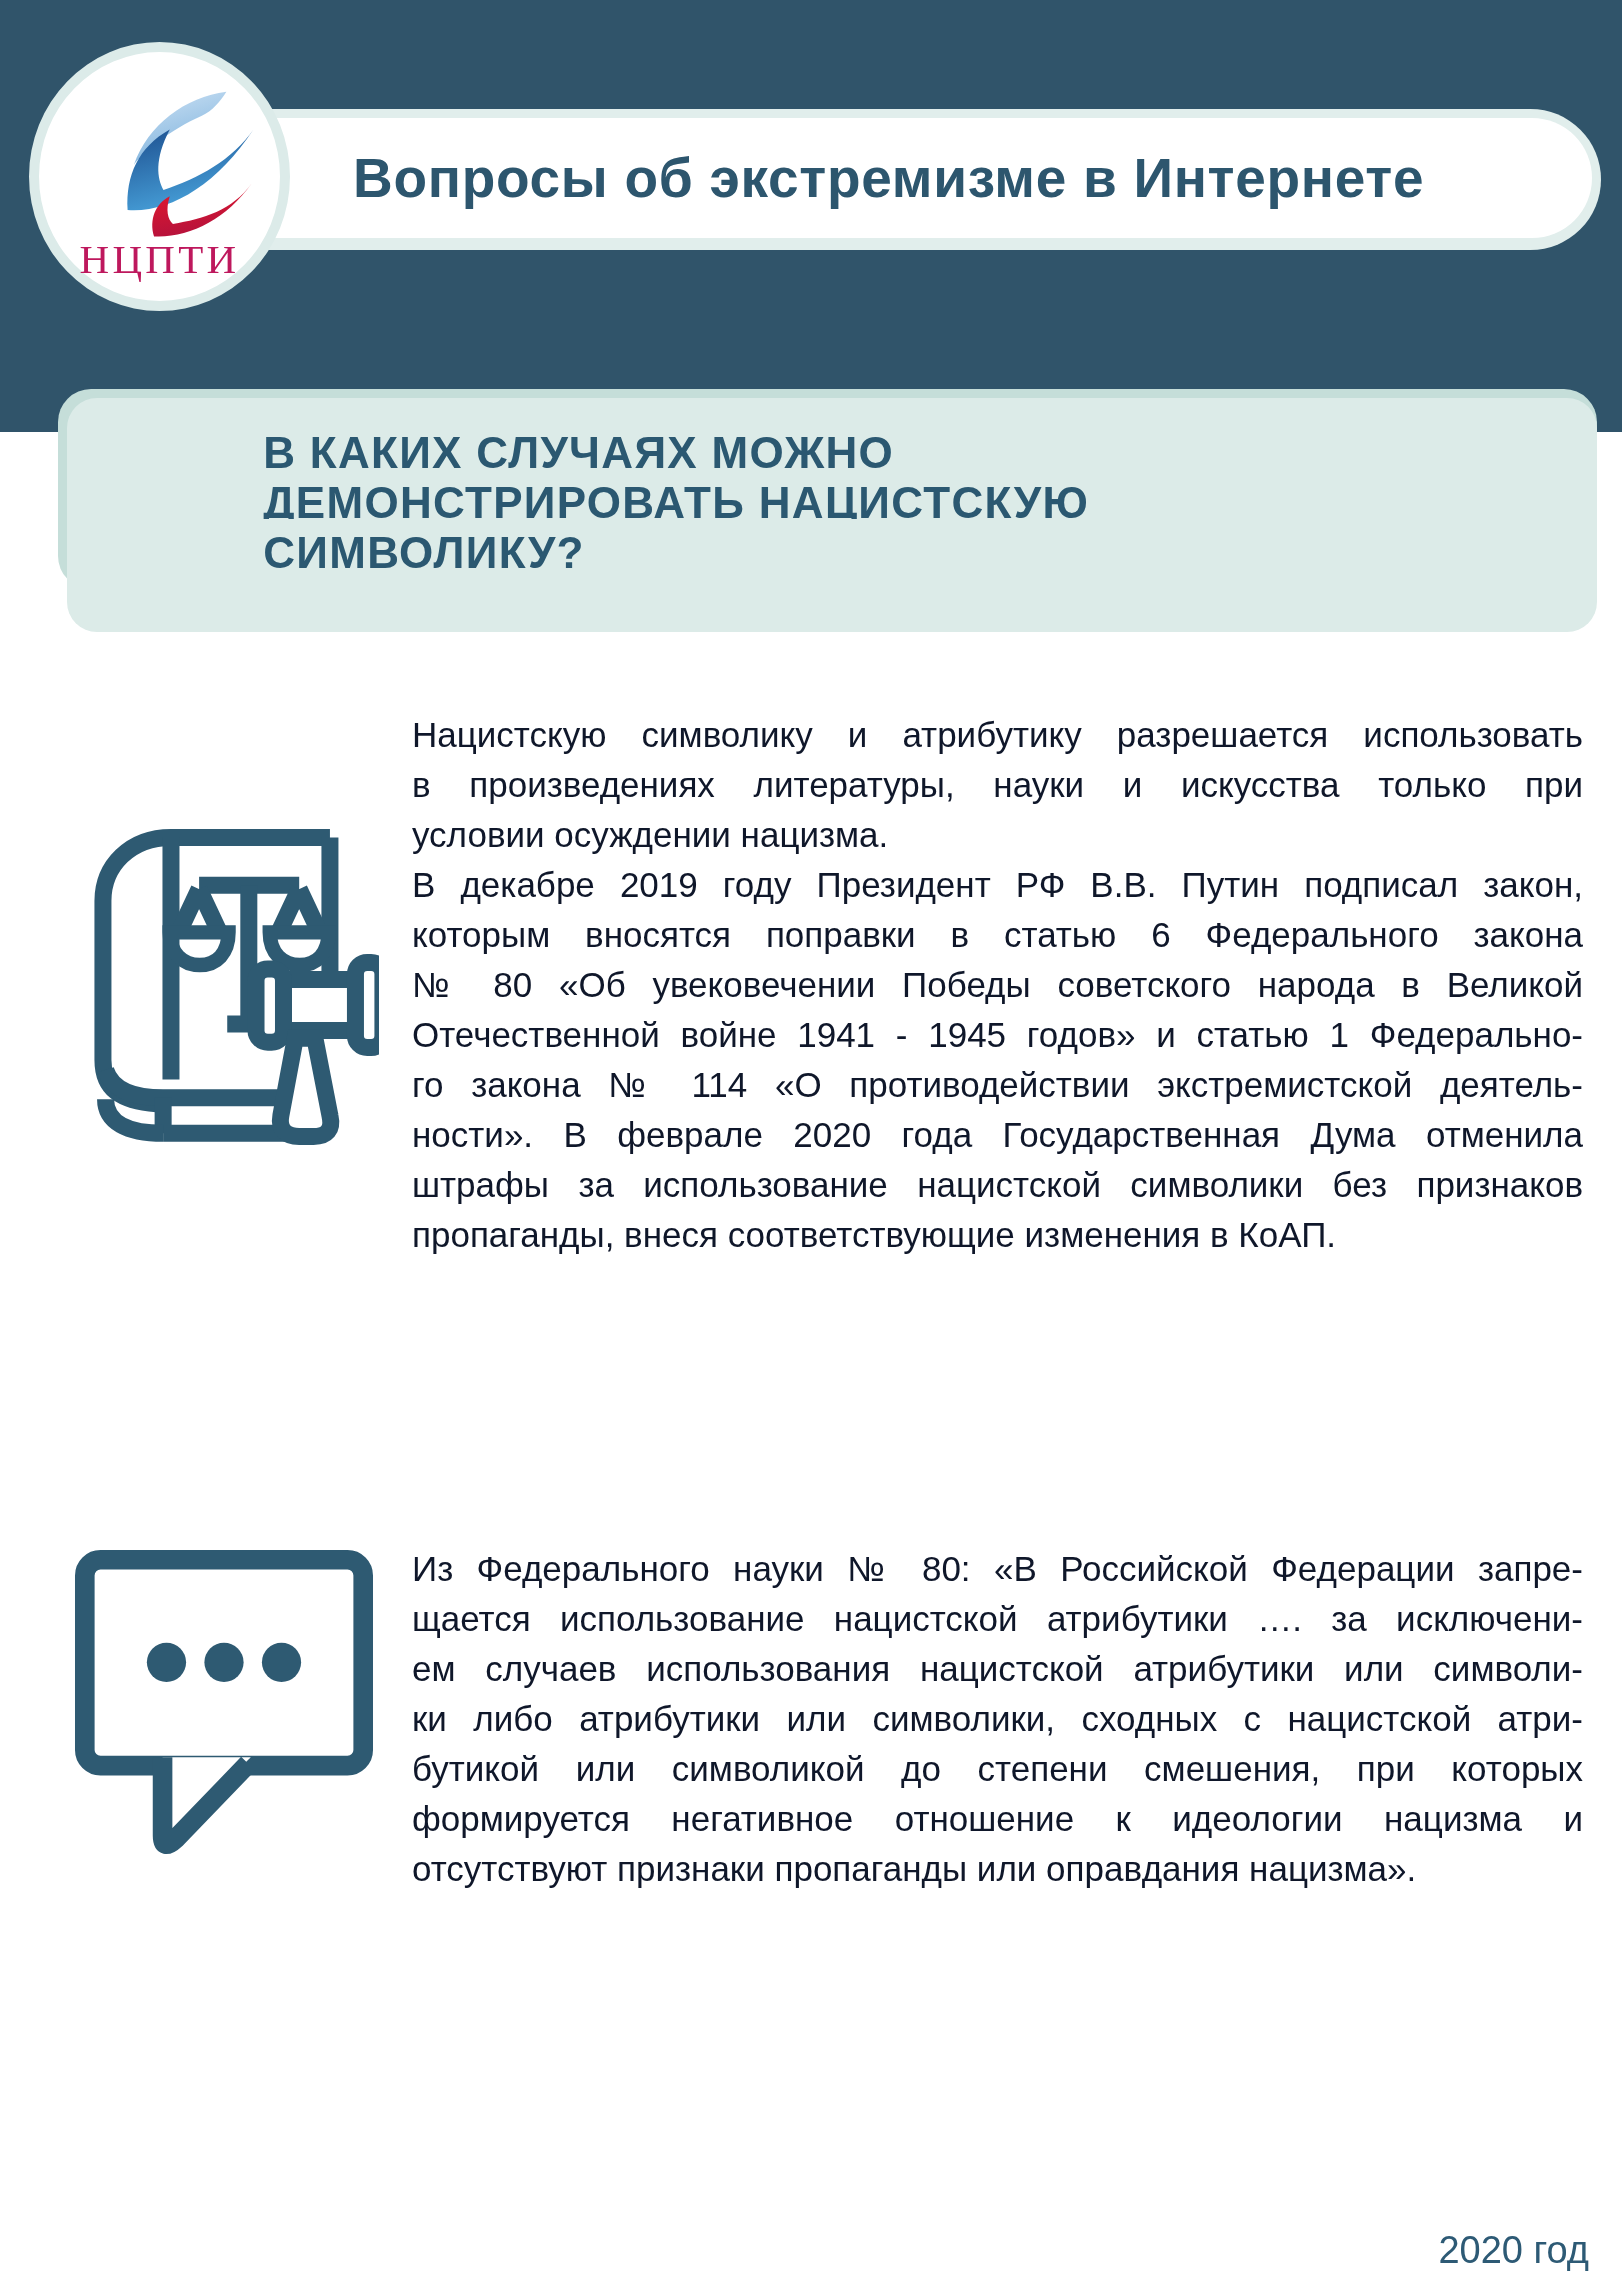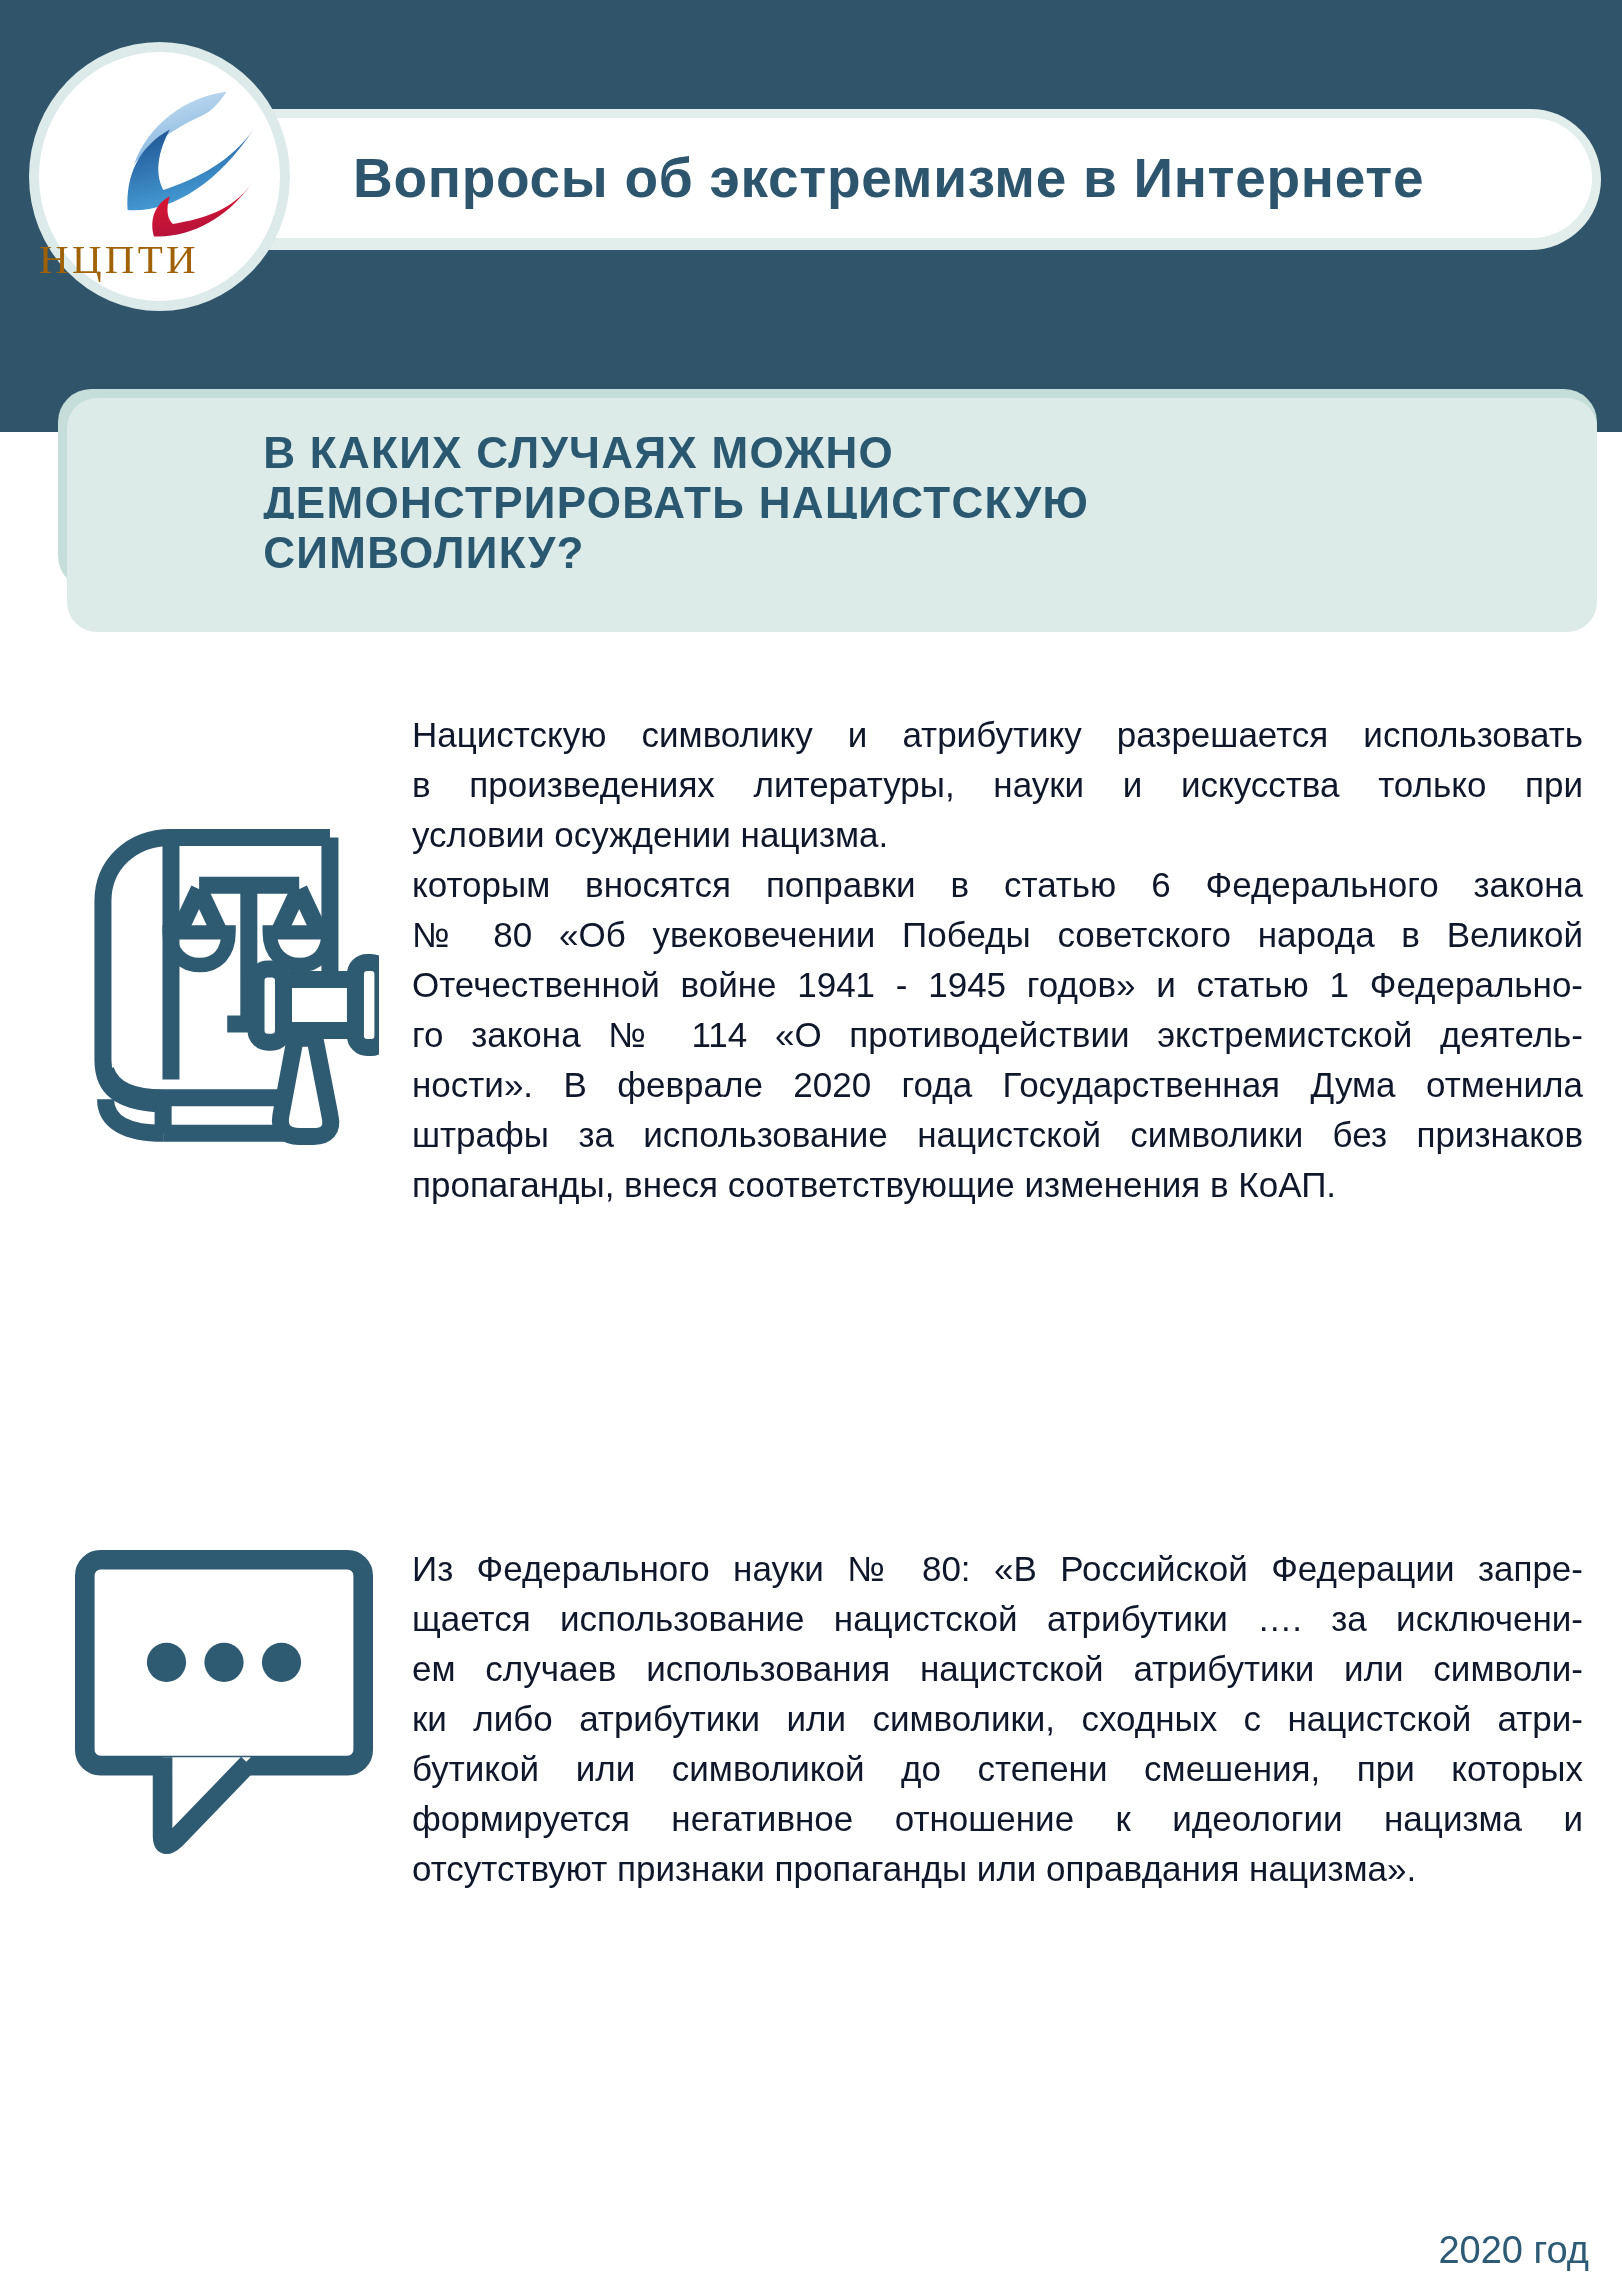--- a/index.html
+++ b/index.html
@@ -20,22 +20,22 @@
   .page-title{
     position:absolute;left:353px;top:118px;height:120px;display:flex;align-items:center;
     font-size:55px;font-weight:bold;letter-spacing:0.7px;color:#2d566e;white-space:nowrap;
   }
   .logo-ellipse{
     position:absolute;left:29px;top:42px;width:241px;height:249px;
     background:#ffffff;border:10.5px solid #dcebe9;border-radius:50%;
   }
   .logo-swirl{position:absolute;left:71px;top:37px;width:151px;height:154px;}
   .logo-text{
-    position:absolute;left:0;top:183px;width:100%;text-align:left;
-    font-family:"Liberation Serif",serif;font-size:41px;letter-spacing:3.3px;color:#a16207;
+    position:absolute;left:0;top:183px;width:100%;text-align:center;
+    font-family:"Liberation Serif",serif;font-size:41px;letter-spacing:3.3px;color:#be185d;
   }
   
   .qbox-outer{
     position:absolute;left:58px;top:389px;width:1539px;height:200px;
     background:#c5ded9;border-radius:33px;
   }
   .qbox-inner{
     position:absolute;left:9.2px;top:9.2px;width:1530px;height:234px;
     background:#dcebe8;border-radius:30px;
   }
@@ -122,20 +122,21 @@
 
     <rect x="318" y="262" width="140" height="78" rx="10" fill="#ffffff"></rect>
     <rect x="292" y="246" width="42" height="112" rx="18" fill="#ffffff"></rect>
     <rect x="444" y="236" width="42" height="130" rx="18" fill="#ffffff"></rect>
     <path d="M352,352 L330,470 C326,492 338,502 358,502 L380,502 C400,502 410,492 405,470 L382,352 Z" fill="#ffffff"></path>
   </svg>
   <div id="para1" class="bodytext">
       <div class="tline just">Нацистскую символику и атрибутику разрешается использовать</div>
       <div class="tline just">в произведениях литературы, науки и искусства только при</div>
       <div class="tline">условии осуждении нацизма.</div>
+      <div class="tline just">В декабре 2019 году Президент РФ В.В. Путин подписал закон,</div>
       <div class="tline just">которым вносятся поправки в статью 6 Федерального закона</div>
       <div class="tline just">№ 80 «Об увековечении Победы советского народа в Великой</div>
       <div class="tline just">Отечественной войне 1941 - 1945 годов» и статью 1 Федерально-</div>
       <div class="tline just">го закона № 114 «О противодействии экстремистской деятель-</div>
       <div class="tline just">ности». В феврале 2020 года Государственная Дума отменила</div>
       <div class="tline just">штрафы за использование нацистской символики без признаков</div>
       <div class="tline">пропаганды, внеся соответствующие изменения в КоАП.</div>
     </div>
 
   <svg class="icon-bubble" viewBox="0 0 462 482" fill="none" stroke="#2e5a72" stroke-width="30" stroke-linejoin="round">

